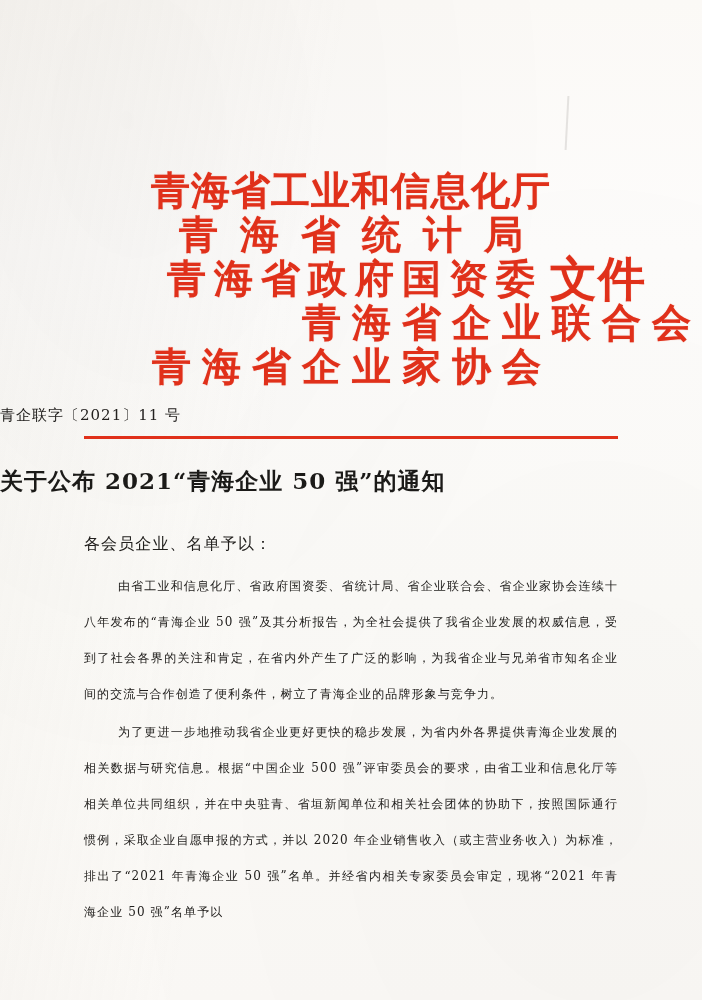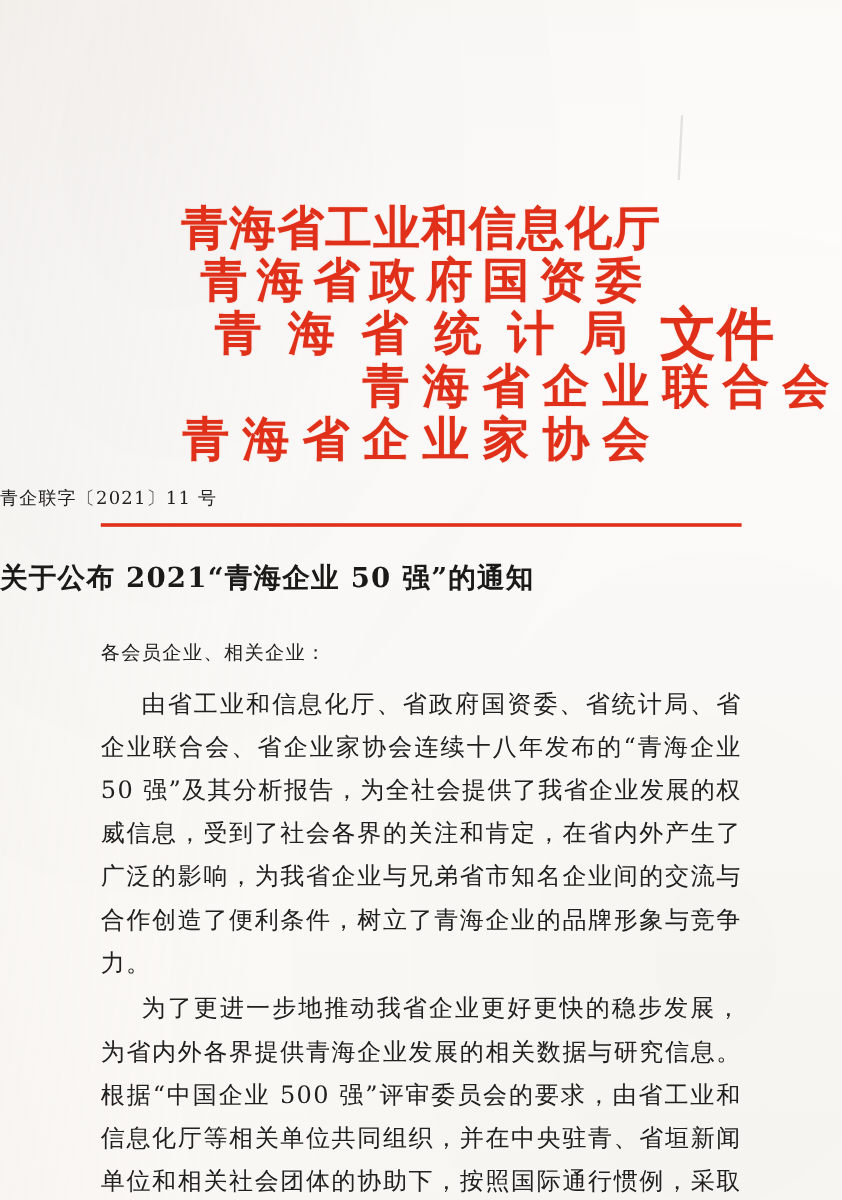--- a/index.html
+++ b/index.html
@@ -127,48 +127,48 @@
   }
   .salutation {
     color: #22201e;
     font-size: 16px;
     line-height: 36px;
     letter-spacing: 1.1px;
     margin-bottom: 6px;
   }
   .para {
     color: #22201e;
-    font-size: 20px;
+    font-size: 12px;
     line-height: 36px;
     letter-spacing: 1.1px;
     text-align: justify;
     text-indent: 34px;
     margin: 0 0 2px 0;
   }
 </style>
 </head>
 <body>
 
 <div class="page">
 
   <div class="masthead">
     <div class="mast-line l1">青海省工业和信息化厅</div>
+    <div class="mast-line l3">青海省统计局</div>
     <div class="mast-line l2">青海省政府国资委</div>
-    <div class="mast-line l3">青海省统计局</div>
     <div class="mast-line l4">青海省企业联合会</div>
     <div class="mast-line l5">青海省企业家协会</div>
   </div>
 
   <div class="mast-wenjian">文件</div>
 
   <div class="doc-number">青企联字〔2021〕11 号</div>
 
   <div class="red-rule"></div>
 
   <div class="doc-title">关于公布 2021“青海企业 50 强”的通知</div>
 
   <div class="body-wrap">
-    <div class="salutation">各会员企业、相关企业：</div>
+    <div class="salutation">各会员企业、名单予以：</div>
     <p class="para">由省工业和信息化厅、省政府国资委、省统计局、省企业联合会、省企业家协会连续十八年发布的“青海企业 50 强”及其分析报告，为全社会提供了我省企业发展的权威信息，受到了社会各界的关注和肯定，在省内外产生了广泛的影响，为我省企业与兄弟省市知名企业间的交流与合作创造了便利条件，树立了青海企业的品牌形象与竞争力。</p>
     <p class="para">为了更进一步地推动我省企业更好更快的稳步发展，为省内外各界提供青海企业发展的相关数据与研究信息。根据“中国企业 500 强”评审委员会的要求，由省工业和信息化厅等相关单位共同组织，并在中央驻青、省垣新闻单位和相关社会团体的协助下，按照国际通行惯例，采取企业自愿申报的方式，并以 2020 年企业销售收入（或主营业务收入）为标准，排出了“2021 年青海企业 50 强”名单。并经省内相关专家委员会审定，现将“2021 年青海企业 50 强”名单予以</p>
   </div>
 
 </div>
 
 </body></html>

